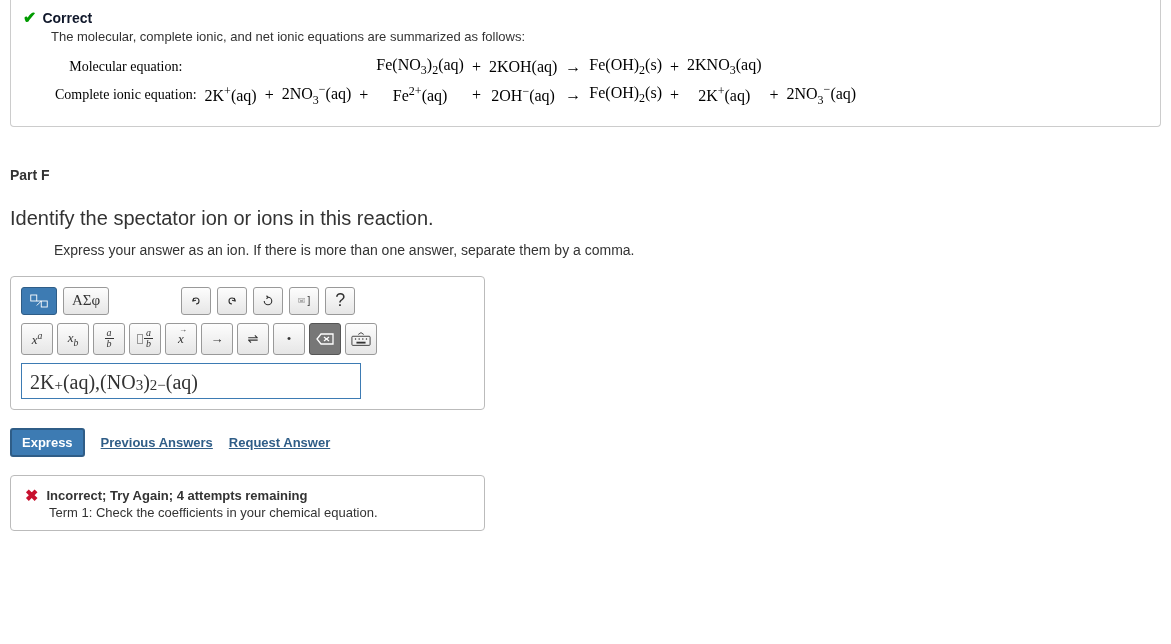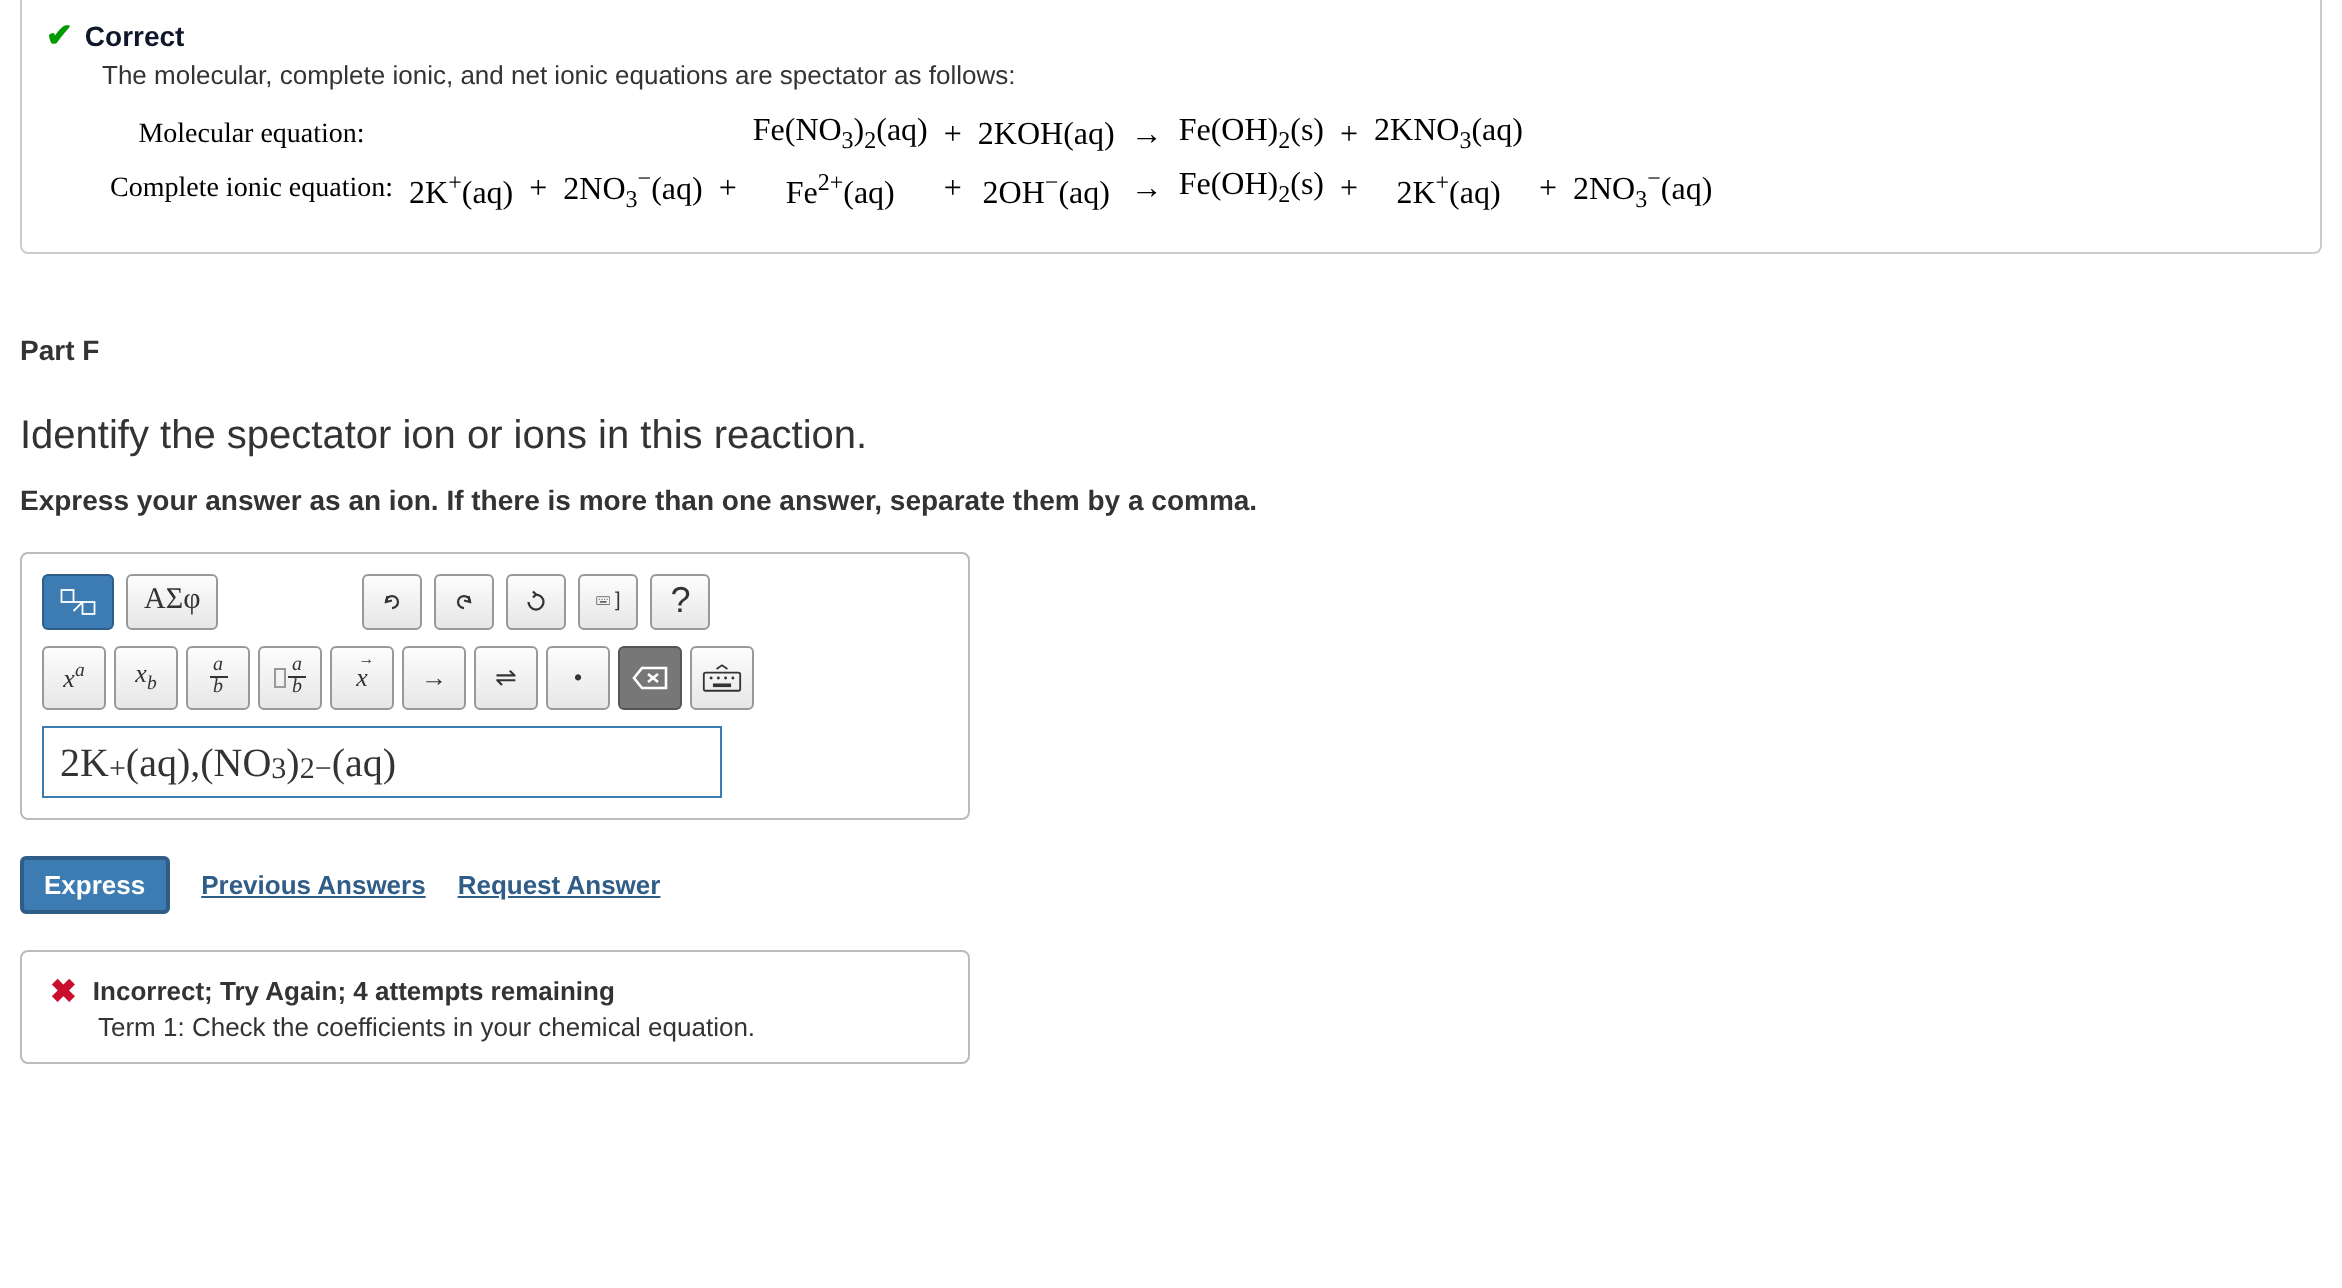--- a/index.html
+++ b/index.html
@@ -62,23 +62,24 @@
   .part-header {
     font-weight: bold;
     font-size: 14px;
     margin: 30px 0 24px 0;
   }
   .question-text {
     font-size: 20px;
     margin-bottom: 12px;
   }
   .instruction-text {
-    font-weight: bold;
+    font-weight: normal;
     font-size: 14px;
     margin-bottom: 18px;
+    margin-left: 44px;
   }
   .answer-widget {
     border: 1px solid #bbb;
     border-radius: 4px;
     padding: 10px;
     display: inline-block;
     min-width: 475px;
     background: #fff;
     margin-bottom: 18px;
   }
@@ -202,21 +203,21 @@
 </head>
 <body>
 
 
 
 <div class="feedback-box">
   <div class="correct-header">
     <span class="check-icon">✔</span>
     <span class="correct-label">Correct</span>
   </div>
-  <div class="summary-text">The molecular, complete ionic, and net ionic equations are spectator as follows:</div>
+  <div class="summary-text">The molecular, complete ionic, and net ionic equations are summarized as follows:</div>
 
   <table class="eq-table">
     <tbody>
         <tr>
       <td class="eq-label">Molecular equation:</td>
       <td></td>
           <td></td>
           <td></td>
           <td></td>
       <td>Fe(NO<span class="sub">3</span>)<span class="sub">2</span>(aq)</td>

